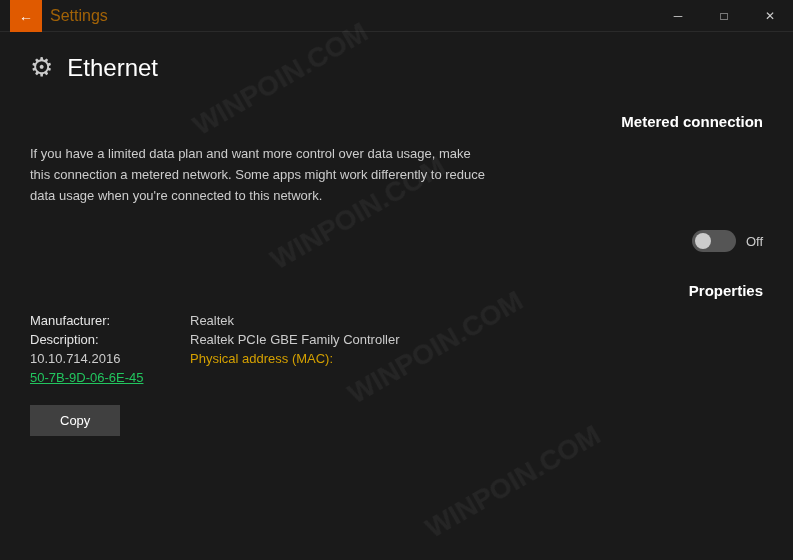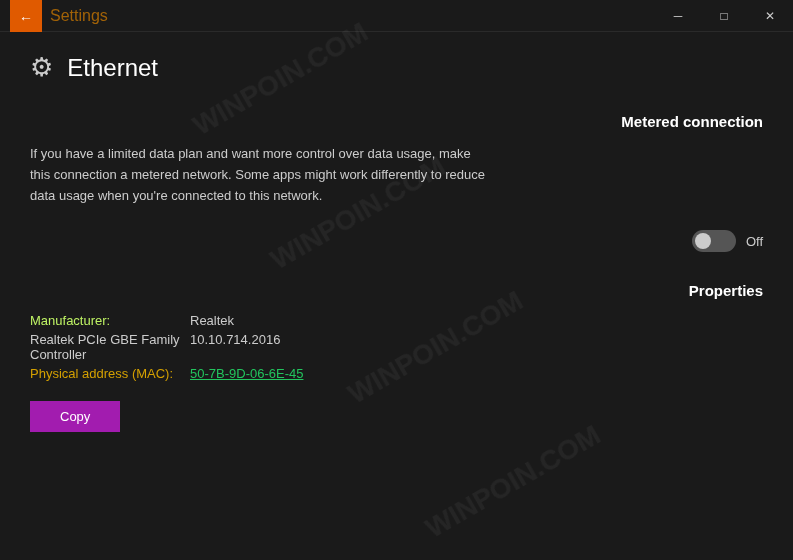--- a/index.html
+++ b/index.html
@@ -133,36 +133,36 @@
 
     
     .properties-grid {
       display: grid;
       grid-template-columns: 160px 1fr;
       row-gap: 4px;
       font-size: 13px;
       margin-bottom: 20px;
     }
     .prop-label {
-      color: #bef264;
+      color: #e5e5e5;
     }
     .prop-value {
       color: #cccccc;
     }
     .prop-label.highlight {
       color: #d4a000;
     }
     .prop-value.highlight {
       color: #22c55e;
       text-decoration: underline;
     }
 
     
     .copy-btn {
-      background: #a21caf;
+      background: #404040;
       color: #ffffff;
       border: none;
       padding: 8px 30px;
       font-size: 13px;
       cursor: pointer;
       font-family: 'Segoe UI', sans-serif;
     }
 
     
     .watermark {
@@ -224,20 +224,21 @@
   </div>
 
   
   <div class="section-heading">Properties</div>
 
   <div class="properties-grid">
 
     <span class="prop-label">Manufacturer:</span>
     <span class="prop-value">Realtek</span>
 
+    <span class="prop-label">Description:</span>
     <span class="prop-value">Realtek PCIe GBE Family Controller</span>
 
     <span class="prop-value">10.10.714.2016</span>
 
     <span class="prop-label highlight">Physical address (MAC):</span>
     <span class="prop-value highlight">50-7B-9D-06-6E-45</span>
   </div>
 
   <button class="copy-btn">Copy</button>
 </div>

